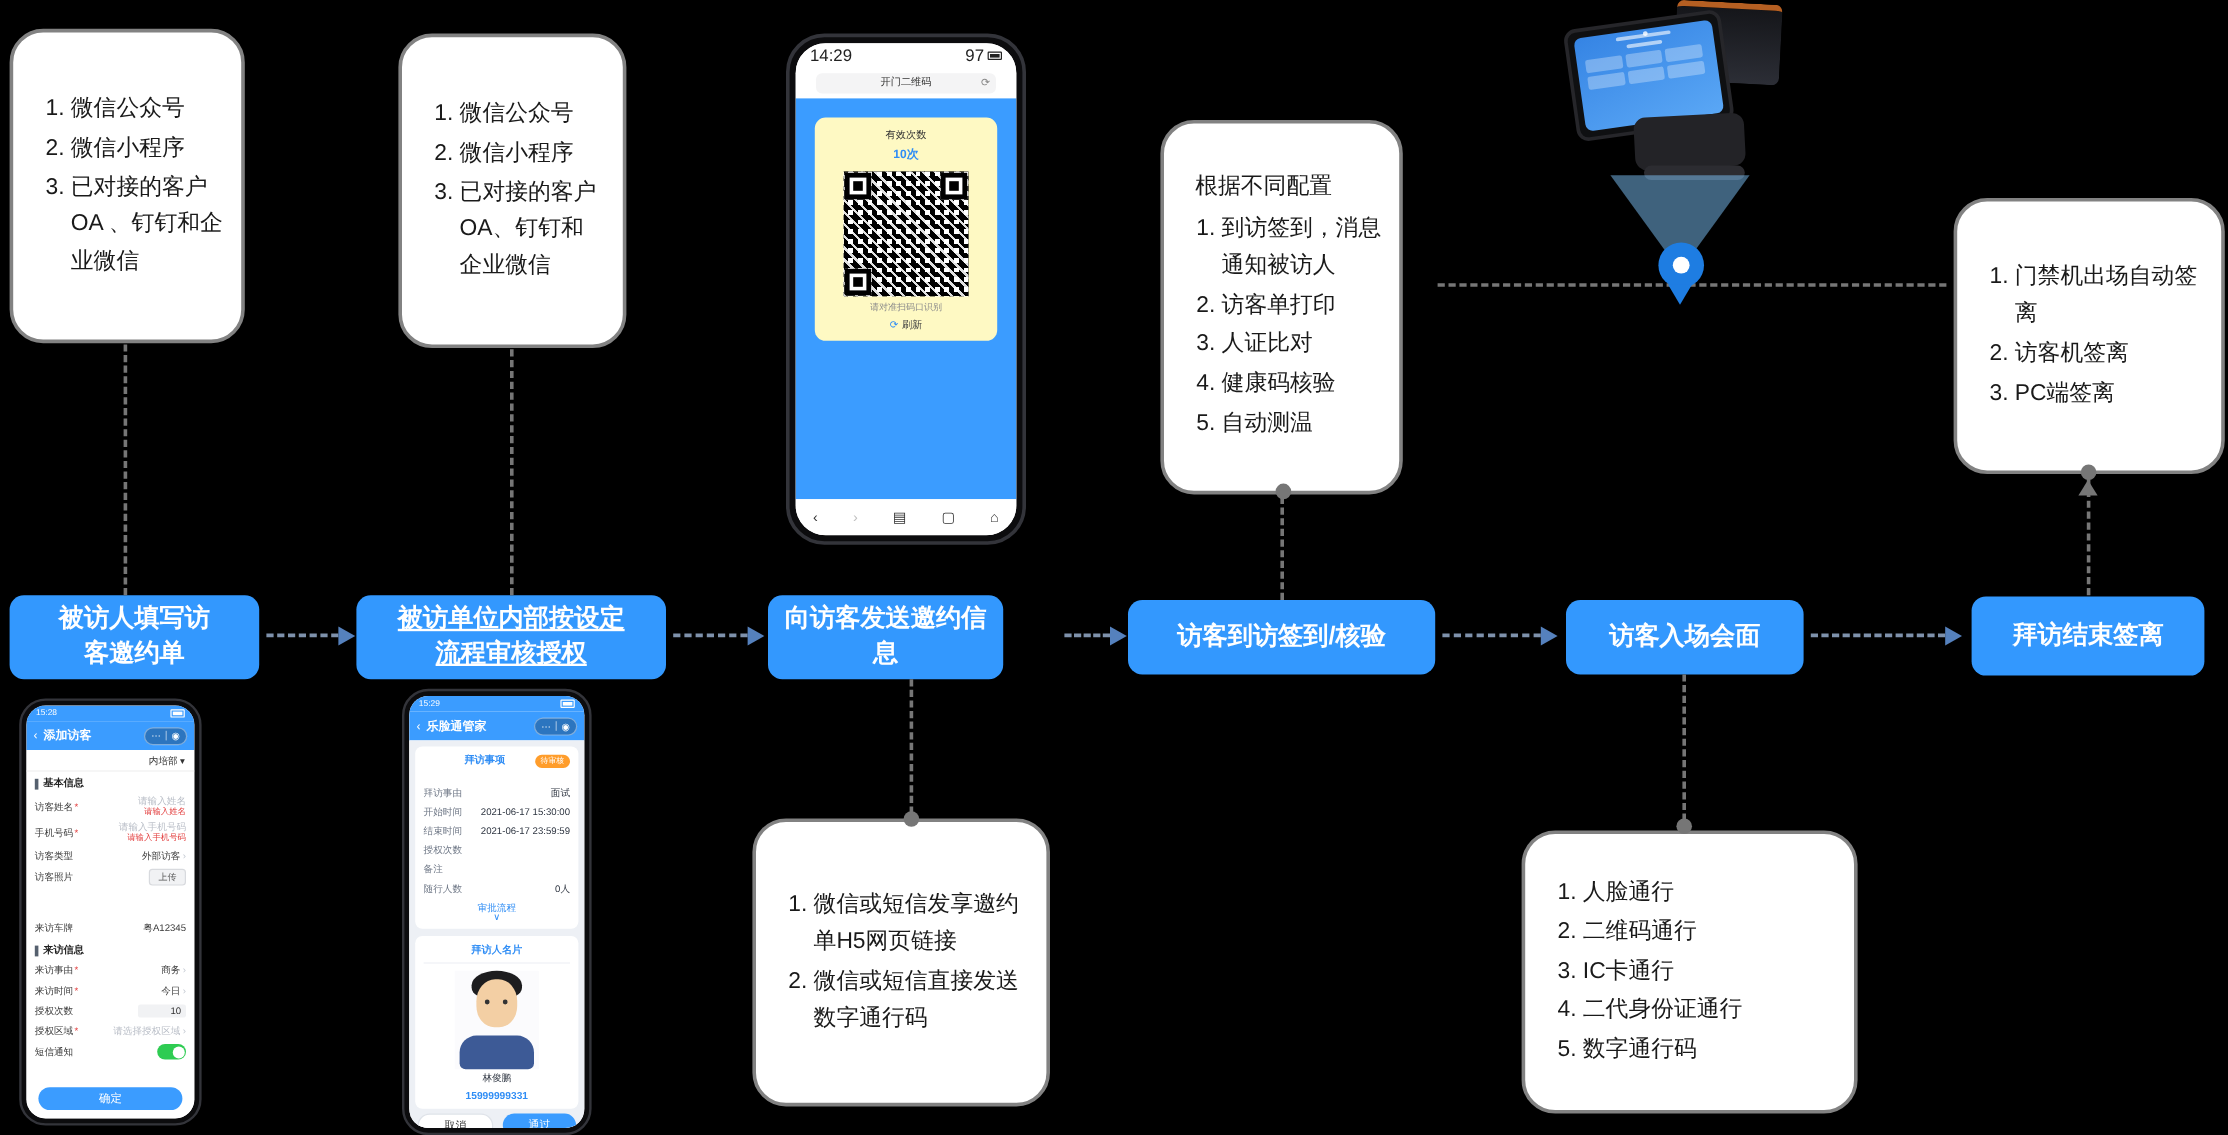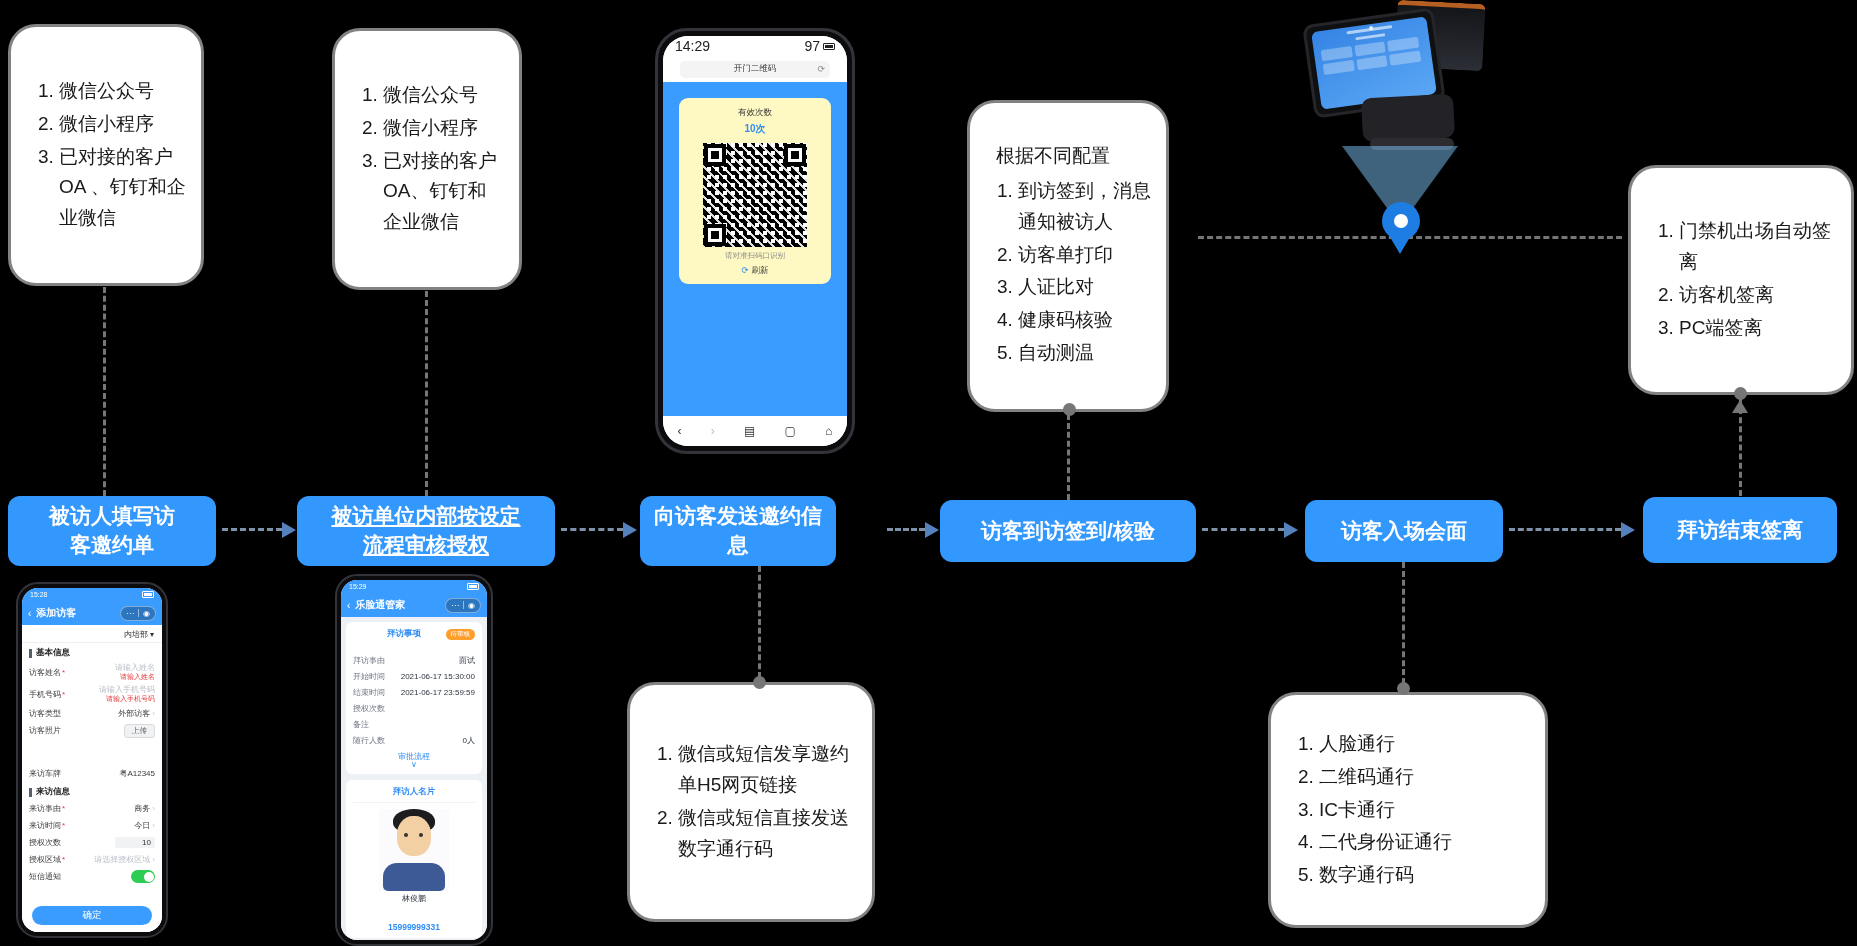--- a/index.html
+++ b/index.html
@@ -108,21 +108,21 @@
   .achev{text-align:center;color:#2f8df5;font-size:8px;line-height:6px;}
   .acardtitle{text-align:center;color:#2f8df5;font-size:8.5px;font-weight:600;
               border-bottom:1px solid #eef1f5;padding-bottom:4px;}
   .avatar{position:relative;width:70px;height:82px;margin:6px auto 2px;background:#fbfbfd;}
   .av-hair{position:absolute;left:14px;top:0;width:42px;height:24px;background:#1d1d1f;border-radius:50% 50% 42% 42%;}
   .av-head{position:absolute;left:18px;top:7px;width:34px;height:40px;background:#f3cfa4;border-radius:46% 46% 44% 44%;}
   .av-head::before{content:'';position:absolute;left:7px;top:17px;width:4px;height:4px;background:#333;
                    border-radius:50%;box-shadow:15px 0 0 #333;}
   .av-body{position:absolute;left:4px;bottom:0;width:62px;height:28px;background:#3d5a96;border-radius:14px 14px 5px 5px;}
   .aname{text-align:center;color:#2d3440;font-size:8px;}
-  .aphone{text-align:center;color:#2f8df5;font-size:8.5px;font-weight:700;margin-top:18px;}
+  .aphone{text-align:center;color:#2f8df5;font-size:8.5px;font-weight:700;margin-top:4px;}
   .abtns{margin-top:auto;display:flex;gap:8px;padding:4px 2px 2px;}
   .abtn{flex:1;height:19px;border-radius:10px;display:flex;align-items:center;justify-content:center;font-size:9px;}
   .abtn.ghost{background:#fff;border:1px solid #dfe3e9;color:#333;}
   .abtn.fill{background:#3b9cff;color:#fff;}
 
   
   .kiosk{position:absolute;left:1300px;top:0;width:210px;height:160px;z-index:2;}
   .k-rear{position:absolute;left:96px;top:2px;width:88px;height:62px;background:linear-gradient(#15161a,#2c2e36);
           border-radius:6px;border-top:5px solid #b55f22;transform:rotate(3deg);}
   .k-main{position:absolute;left:8px;top:16px;width:126px;height:88px;background:#0f1012;border:3px solid #26262a;

